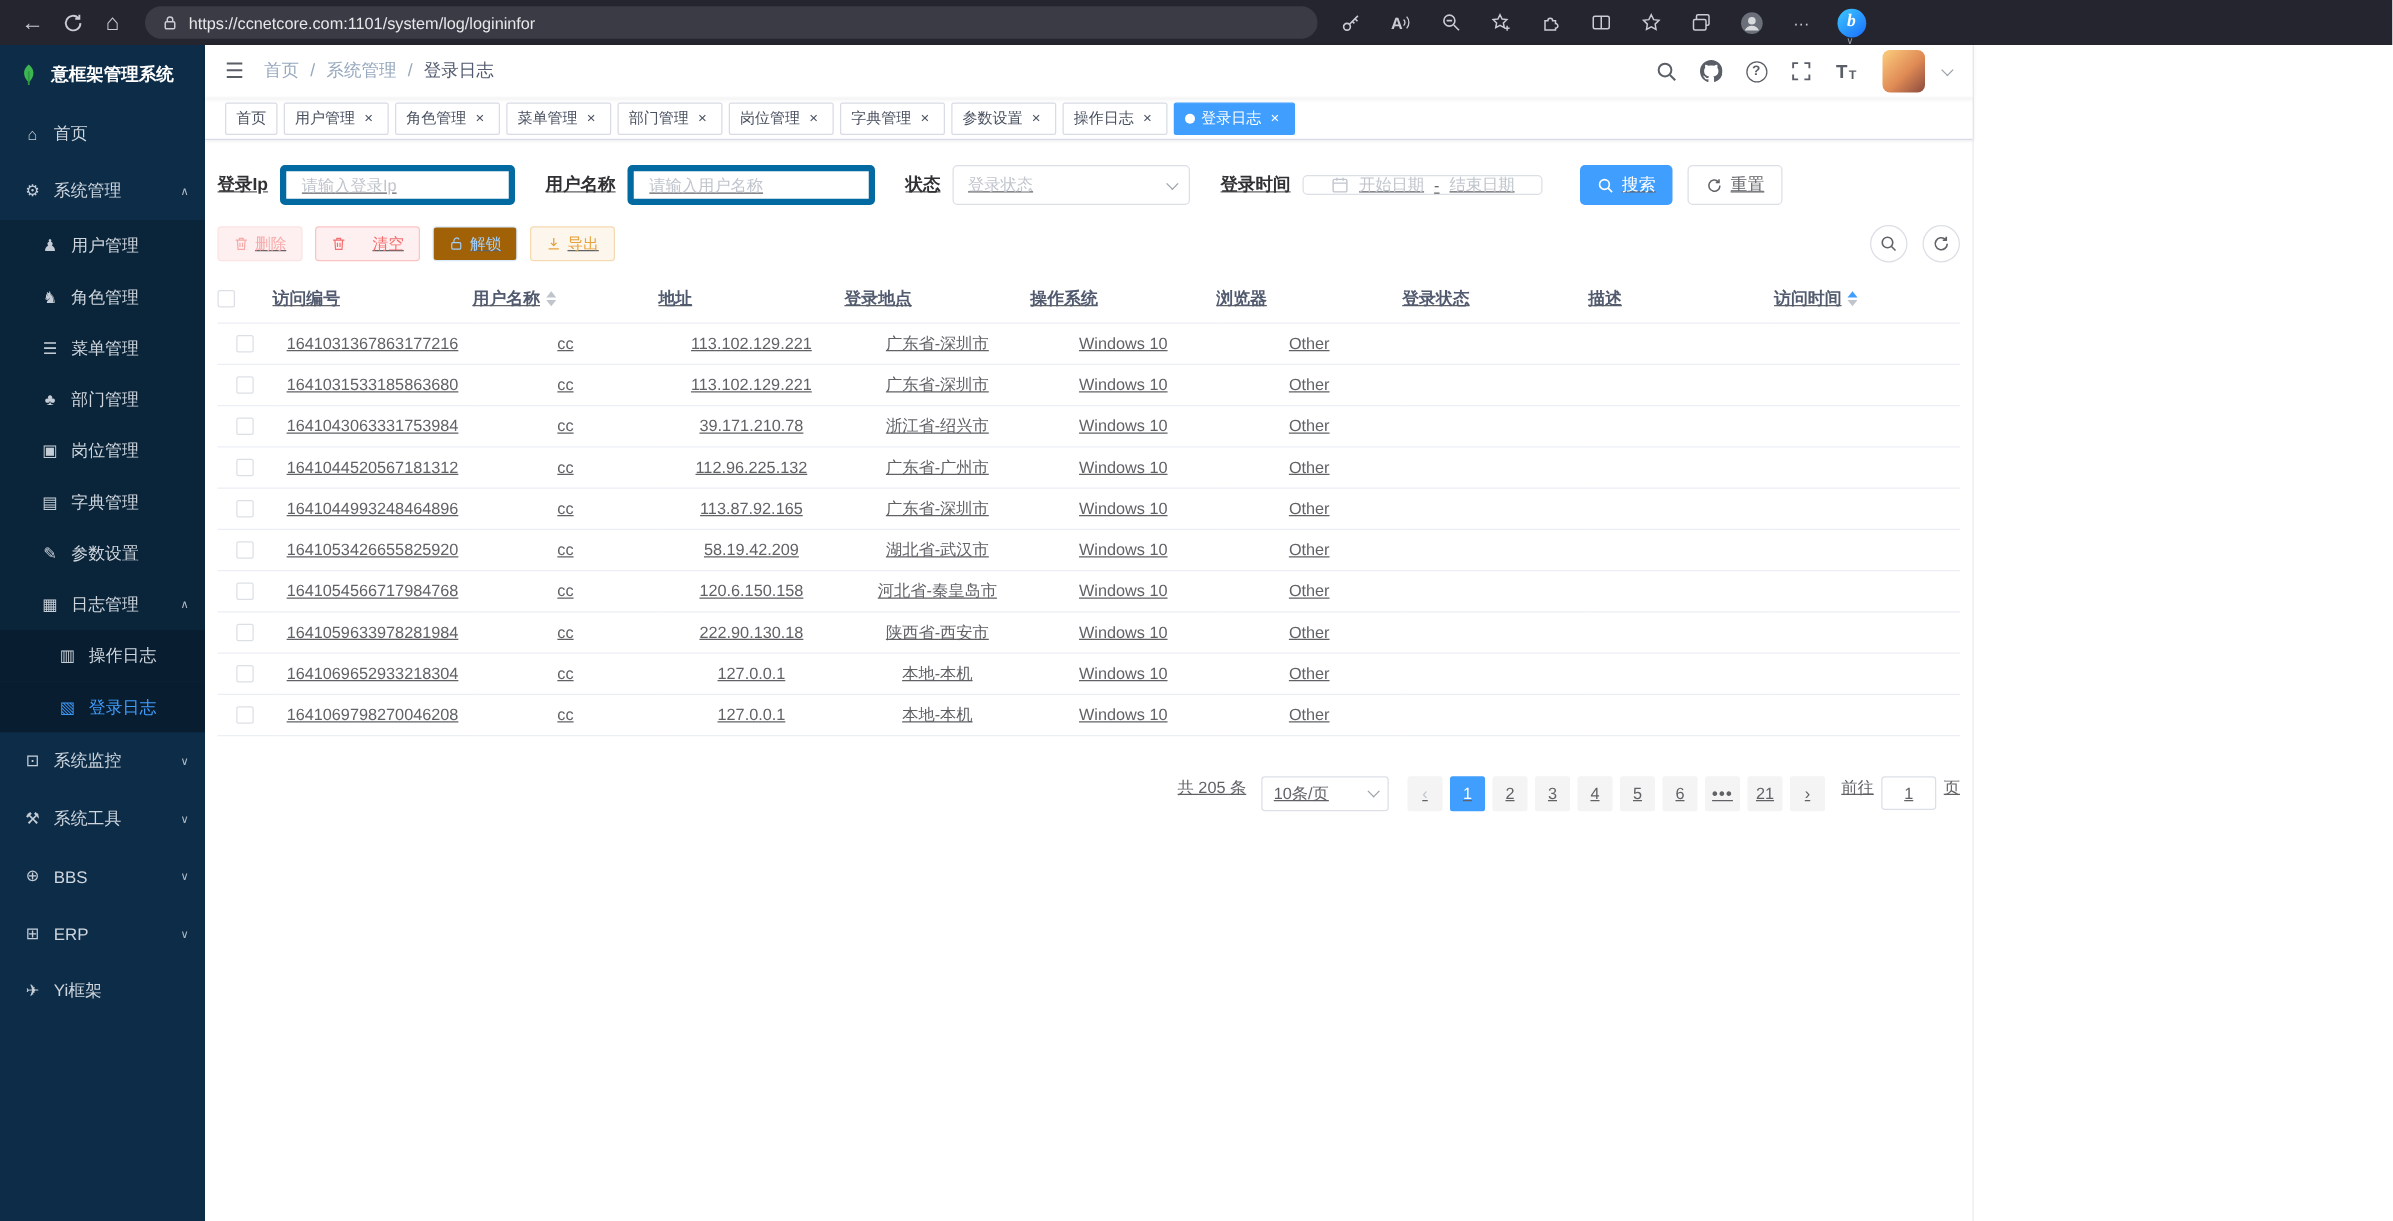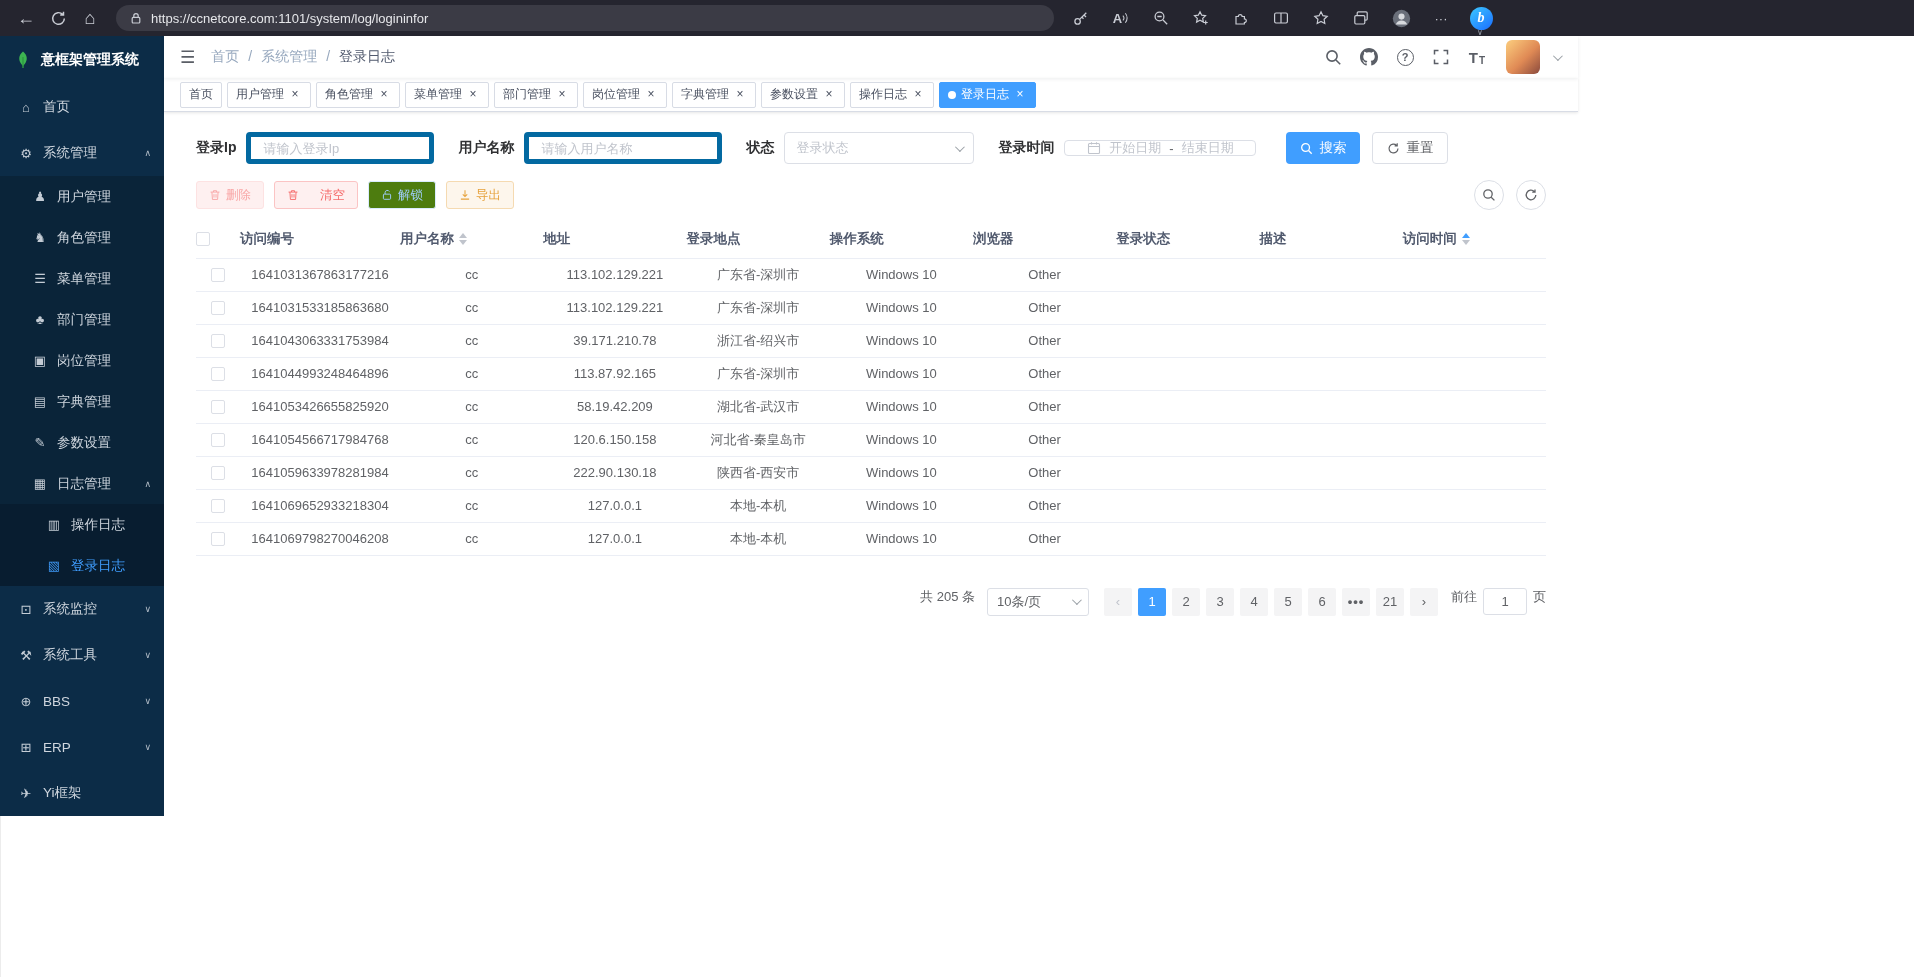--- a/index.html
+++ b/index.html
@@ -15,21 +15,21 @@
   .addr { flex:0 0 938px; height:26px; margin:16px 10px; background:#3b3b45; border-radius:14px; display:flex; align-items:center; padding:0 14px; gap:9px; }
   .addr-url { color:#e6e7ea; font-size:13px; white-space:nowrap; }
   .chrome-icons { display:flex; align-items:center; gap:14px; margin-left:4px; }
   .cicon { width:26px; height:28px; display:flex; align-items:center; justify-content:center; color:#c9ccd4; font-size:13px; position:relative; }
   .cicon .stack-a { font-size:13px; font-weight:700; }
   .profile-ava { width:19px; height:19px; }
   .copilot { width:23px; height:23px; border-radius:50%; background:linear-gradient(140deg,#3cc8ff,#1a6dff); color:#fff; font:italic 700 14px "Liberation Serif",serif; display:flex; align-items:center; justify-content:center; }
   .copilot-caret { position:absolute; left:9px; top:24px; font-size:8px; color:#9aa0aa; }
 
   
-  .shell { display:flex; height:941px;flex-direction:column; }
+  .shell { display:flex; height:941px; }
   .viewport { width:1578px; display:flex; flex:0 0 auto; }
   .edge-panel { flex:1; background:#fff; border-left:1px solid #ececec; }
 
   
   .sidebar { width:164px; flex:0 0 auto; background:#0c2c47; color:#cfd6de; font-size:13.5px; overflow:hidden; }
   .logo-row { height:48px; display:flex; align-items:center; gap:8px; padding-left:13px; }
   .logo-title { color:#fff; font-weight:700; font-size:14px; white-space:nowrap; }
   .menu-item { display:flex; align-items:center; gap:9px; position:relative; cursor:pointer; white-space:nowrap; }
   .menu-item.lvl-0 { height:46px; padding-left:18px; background:#0c2c47; }
   .menu-item.lvl-1 { height:41px; padding-left:32px; background:#0a2439; }
@@ -58,39 +58,39 @@
   
   .tabbar { height:34px; display:flex; align-items:center; padding:0 16px; gap:5px; border-bottom:1px solid #d8dce5; box-shadow:0 1px 3px 0 rgba(0,0,0,.10); position:relative; z-index:2; }
   .tab { height:26px; display:inline-flex; align-items:center; padding:0 8px; border:1px solid #d8dce5; background:#fff; color:#495060; font-size:12px; cursor:pointer; border-radius:2px; }
   .tab-dot { display:none; }
   .tab.active { background:#409eff; border-color:#409eff; color:#fff; }
   .tab.active .tab-dot { display:inline-block; width:8px; height:8px; border-radius:50%; background:#fff; margin-right:5px; }
   .tab-close { display:none; width:14px; height:14px; line-height:13px; text-align:center; border-radius:50%; margin-left:4px; font-size:12px; }
   .tab-close.closable { display:inline-block; }
 
   
-  .content { padding:10px 32px 0; width:1414px; }
+  .content { padding:10px 10px 0; width:1414px;text-decoration:underline; }
 
   .filter-row { display:flex; align-items:center; margin:10px 0 16px; font-size:14px; }
   .f-label { font-weight:700; color:#303133; margin-right:10px; white-space:nowrap; }
   .f-gap { margin-left:24px; }
   .f-input { width:188px; height:32px; border:5px solid #0369a1; border-radius:4px; padding:0 12px; font-size:13px; color:#606266; }
   .f-input::placeholder { color:#c0c4cc; }
   .f-select { width:190px; height:32px; border:1px solid #dcdfe6; border-radius:4px; display:flex; align-items:center; justify-content:space-between; padding:0 11px; cursor:pointer; }
   .ph { color:#c0c4cc; font-size:13px; }
   .f-date { width:192px; height:16px; border:1px solid #dcdfe6; border-radius:4px; display:flex; align-items:center; justify-content:center; gap:8px; color:#c0c4cc; padding:0 8px; cursor:pointer; }
   .date-sep { color:#606266; font-size:13px; }
   .search-btn { margin-left:30px; height:32px; padding:0 14px; background:#409eff; color:#fff; border-radius:4px; font-size:13.5px; display:flex; align-items:center; gap:6px; }
   .reset-btn { margin-left:12px; height:32px; padding:0 14px; background:#fff; border:1px solid #dcdfe6; color:#606266; border-radius:4px; font-size:13.5px; display:flex; align-items:center; gap:6px; }
 
   .toolbar-row { display:flex; align-items:center; gap:10px; margin-bottom:10px; }
   .btn { height:28px; padding:0 12px; border-radius:3px; font-size:12.5px; display:flex; align-items:center; gap:5px; border:1px solid; }
   .btn-del    { background:#fef0f0; border-color:#fde2e2; color:#f9a7a7; cursor:not-allowed; }
   .btn-clear  { background:#fef0f0; border-color:#fbc4c4; color:#f56c6c;gap:21px; }
-  .btn-unlock { background:#4d7c0f; border-color:#d9ecff; color:#a0cfff; cursor:not-allowed; }
+  .btn-unlock { background:#a16207; border-color:#d9ecff; color:#a0cfff; cursor:not-allowed; }
   .btn-export { background:#fdf6ec; border-color:#f5dab1; color:#e6a23c; }
   .toolbar-right { margin-left:auto; display:flex; gap:12px; }
   .circle-btn { width:30px; height:30px; border-radius:50%; border:1px solid #dcdfe6; background:#fff; color:#606266; display:flex; align-items:center; justify-content:center; }
 
   table { width:100%; table-layout:fixed; border-collapse:collapse; font-size:13px; color:#606266; }
   th { height:38px; font-weight:700; color:#515a6e; border-bottom:1px solid #ebeef5; text-align:left; font-size:13.5px; white-space:nowrap; }
   td { height:33px; border-bottom:1px solid #ebeef5; text-align:center; white-space:nowrap; overflow:hidden; }
   .checkbox { width:14px; height:14px; border:1px solid #dcdfe6; border-radius:2px; background:#fff; display:inline-block; vertical-align:middle; cursor:pointer; }
   .sort-carets { display:none; }
   .sort-carets.show { display:inline-flex; flex-direction:column; margin-left:5px; vertical-align:middle; cursor:pointer; }
@@ -539,20 +539,32 @@
                 <td>39.171.210.78</td>
                 <td>浙江省-绍兴市</td>
                 <td>Windows 10</td>
                 <td>Other</td>
                 <td></td>
                 <td></td>
                 <td></td>
               </tr>
               <tr>
                 <td><span class="checkbox"></span></td>
+                <td>1641044520567181312</td>
+                <td>cc</td>
+                <td>112.96.225.132</td>
+                <td>广东省-广州市</td>
+                <td>Windows 10</td>
+                <td>Other</td>
+                <td></td>
+                <td></td>
+                <td></td>
+              </tr>
+              <tr>
+                <td><span class="checkbox"></span></td>
                 <td>1641044993248464896</td>
                 <td>cc</td>
                 <td>113.87.92.165</td>
                 <td>广东省-深圳市</td>
                 <td>Windows 10</td>
                 <td>Other</td>
                 <td></td>
                 <td></td>
                 <td></td>
               </tr>

